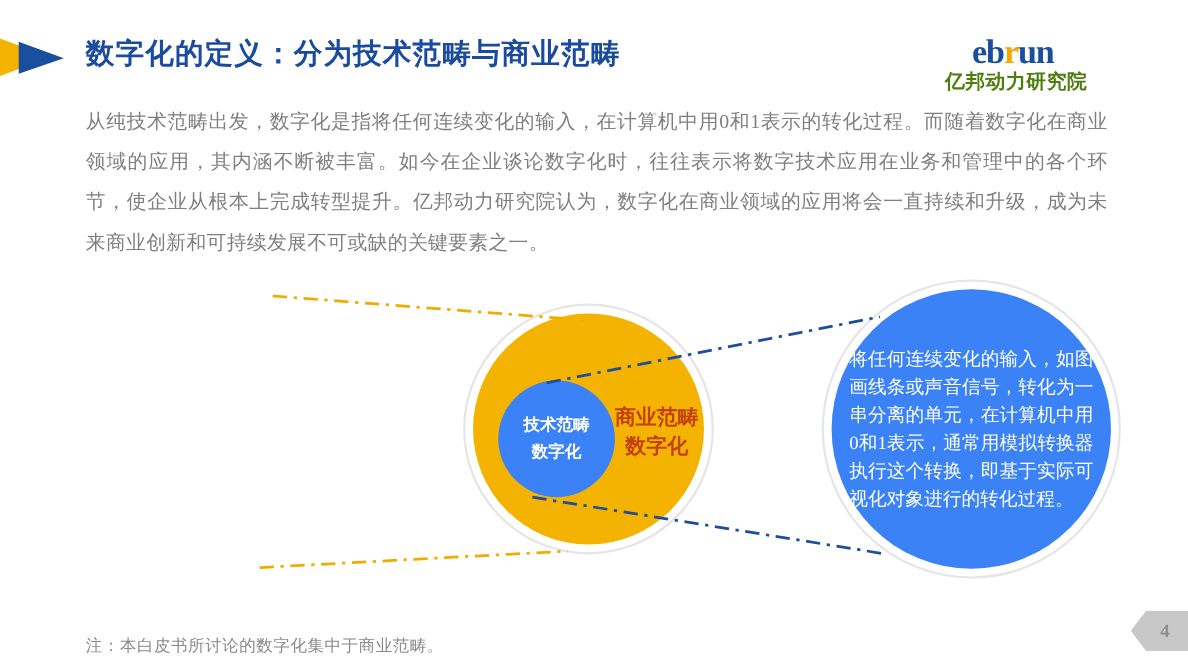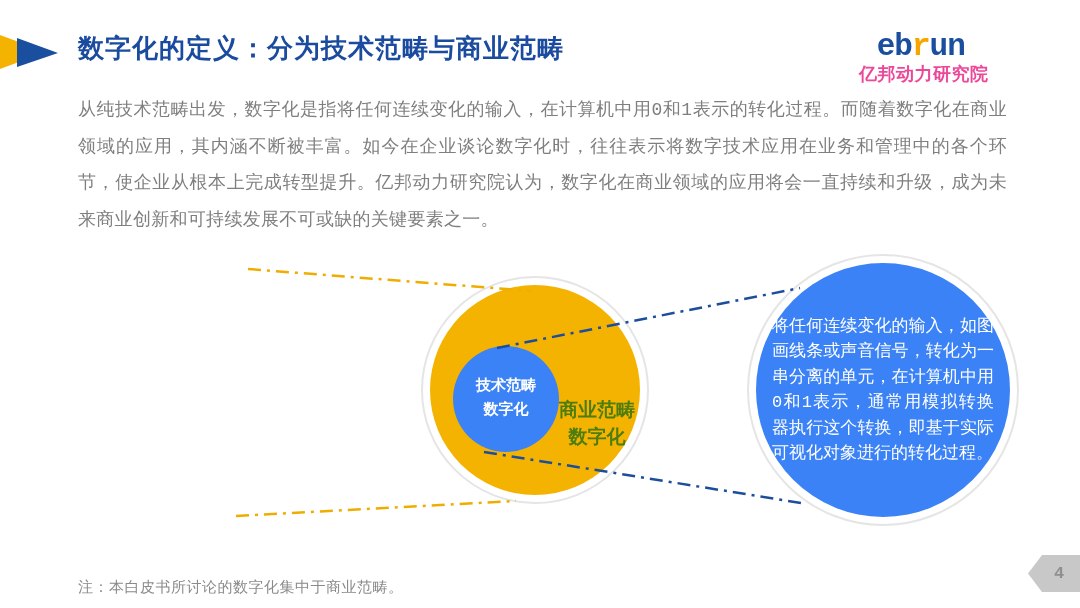--- a/index.html
+++ b/index.html
@@ -2,21 +2,21 @@
 <html><head>
 <meta charset="utf-8">
 <style>
   html, body { margin: 0; padding: 0; background: #ffffff; }
   .slide {
     position: relative;
     width: 1080px;
     height: 608px;
     background: #ffffff;
     overflow: hidden;
-    font-family: Liberation Mono, monospace;
+    font-family: Liberation Serif, serif;
   }
 
   
   .chevrons { position: absolute; left: 0; top: 34px; }
   .title {
     position: absolute;
     left: 78px;
     top: 31px;
     margin: 0;
     font-size: 26px;
@@ -38,21 +38,21 @@
     font-weight: 800;
     color: #1A4E9E;
     letter-spacing: -1px;
     line-height: 1;
   }
   .logo-latin .accent { color: #F7A600; }
   .logo-cn {
     margin-left: 6px;
     font-size: 18px;
     font-weight: bold;
-    color: #ec4899;
+    color: #4d7c0f;
     letter-spacing: 0.5px;
   }
 
   
   .intro {
     position: absolute;
     left: 78px;
     top: 92px;
     width: 929px;
     margin: 0;
@@ -106,24 +106,23 @@
     line-height: 24px;
   }
   .outer-label {
     position: absolute;
     left: 548px;
     top: 366px;
     width: 98px;
     text-align: center;
     font-size: 19px;
     font-weight: bold;
-    color: #4d7c0f;
+    color: #c2410c;
     line-height: 27px;
     z-index: 3;
-    margin-top: 32px;
   }
 
   
   .connectors {
     position: absolute;
     left: 0; top: 0;
     z-index: 5;
     pointer-events: none;
   }
 

